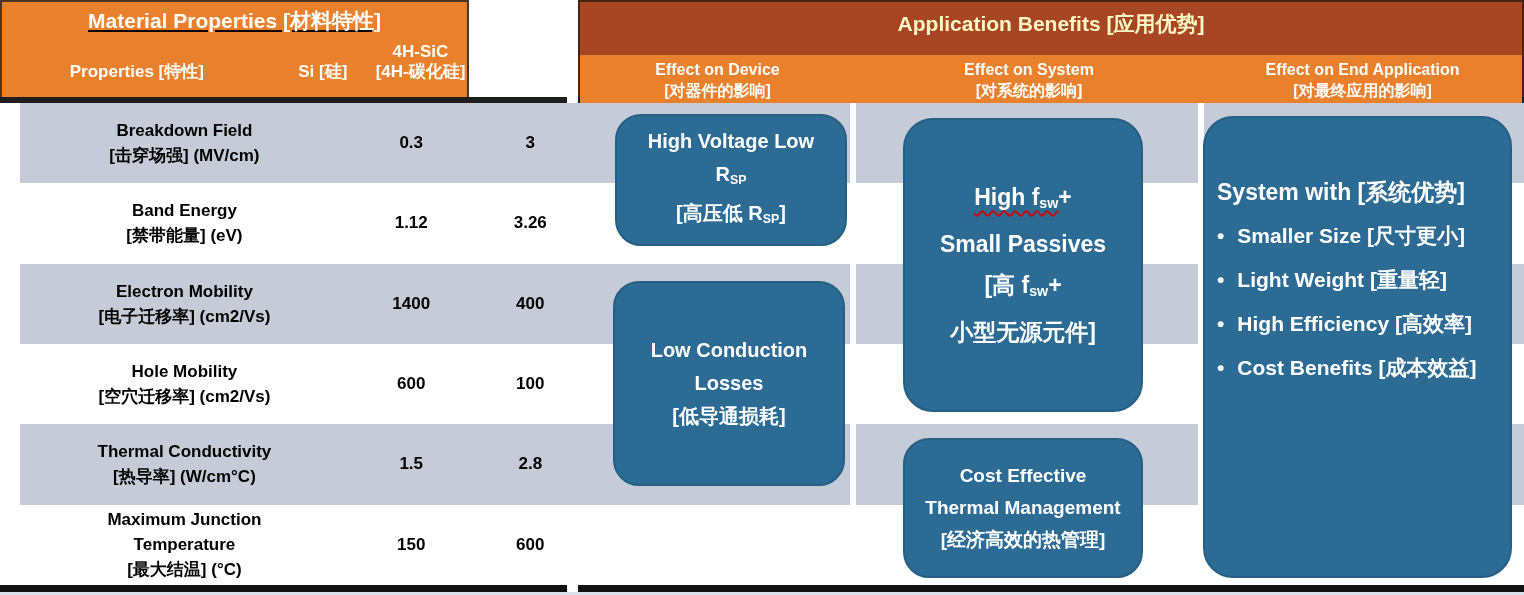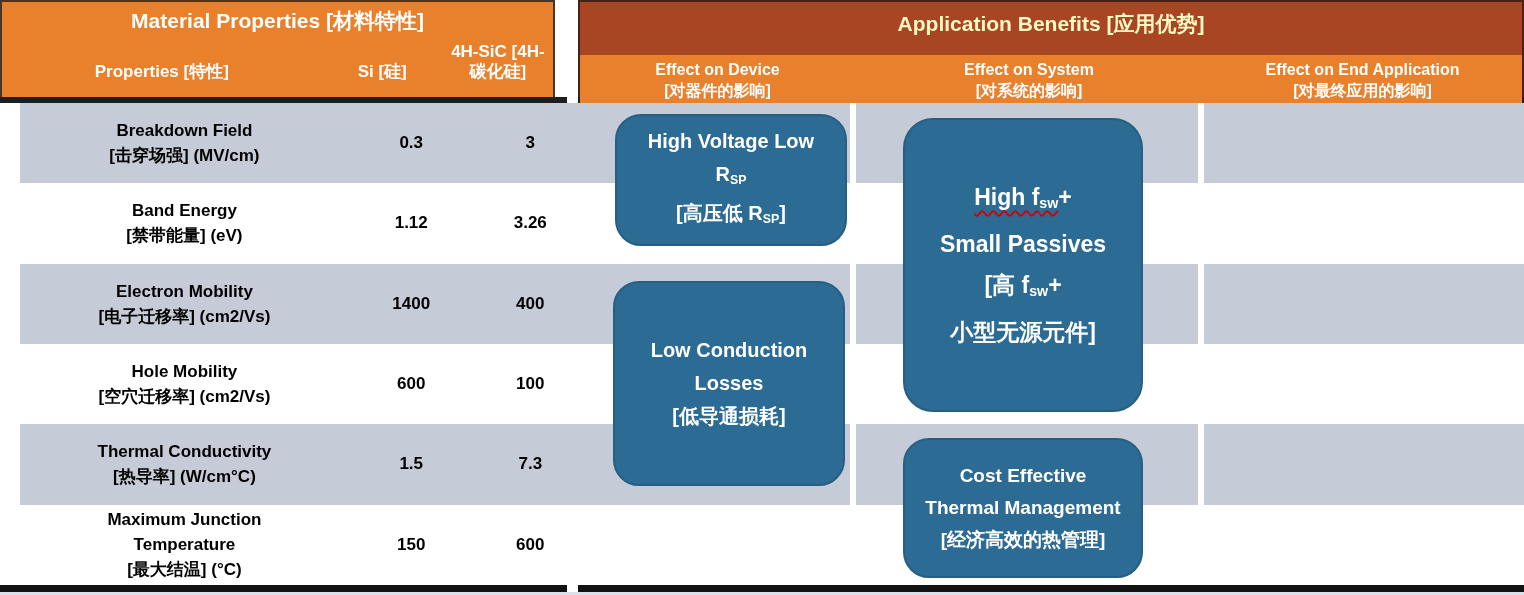--- a/index.html
+++ b/index.html
@@ -3,22 +3,22 @@
 <meta charset="utf-8">
 <style>
   html,body{margin:0;padding:0;background:#ffffff;}
   .slide{
     position:relative;width:1524px;height:595px;background:#ffffff;
     font-family:"Liberation Sans", sans-serif;font-weight:bold;overflow:hidden;
   }
   
   .left-panel{position:absolute;left:0;top:0;width:567px;height:595px;}
   .mp-header{
-    position:absolute;left:0;top:0;width:555px;height:97px;background:#E8802C;
-    border:2px solid #4a3524;border-bottom:none;box-sizing:border-box;z-index:2;
+    position:absolute;left:0;top:0;width:469px;height:97px;background:#E8802C;
+    border:2px solid #4a3524;border-bottom:none;box-sizing:border-box;z-index:2;text-decoration:underline;
   }
   .mp-title{margin-top:5px;text-align:center;color:#fff;font-size:21px;}
   .mp-cols{position:absolute;left:0;top:40px;width:100%;display:flex;align-items:flex-end;}
   .mp-cols .c-label{width:58%;text-align:center;color:#fff;font-size:17px;line-height:20px;}
   .mp-cols .c-si{width:22%;text-align:center;color:#fff;font-size:17px;line-height:20px;}
   .mp-cols .c-sic{width:20%;text-align:center;color:#fff;font-size:17px;line-height:20px;}
   .dark-rule{position:absolute;left:0;width:100%;height:6px;background:#1e1e1e;z-index:1;}
   .rule-top{top:97px;}
   .mp-body{position:absolute;left:0;top:103px;width:567px;height:482px;display:flex;flex-direction:column;padding-left:20px;}
   .mp-row{flex:1;display:flex;align-items:center;background:#ffffff;}
@@ -109,21 +109,21 @@
         <div class="cell-sic">400</div>
       </div>
       <div class="mp-row">
         <div class="cell-label"><span class="inner"><span>Hole Mobility</span><br><span>[空穴迁移率] (cm2/Vs)</span></span></div>
         <div class="cell-si">600</div>
         <div class="cell-sic">100</div>
       </div>
       <div class="mp-row">
         <div class="cell-label"><span class="inner"><span>Thermal Conductivity</span><br><span>[热导率] (W/cm°C)</span></span></div>
         <div class="cell-si">1.5</div>
-        <div class="cell-sic">7.3</div>
+        <div class="cell-sic">2.8</div>
       </div>
       <div class="mp-row">
         <div class="cell-label"><span class="inner"><span>Maximum Junction Temperature</span><br><span>[最大结温] (°C)</span></span></div>
         <div class="cell-si">150</div>
         <div class="cell-sic">600</div>
       </div>
     </div>
     <div class="black-bar left"></div>
   </section>
 
@@ -171,18 +171,25 @@
       <div><span>[高 f</span><span class="sb">sw</span><span>+</span></div>
       <div>小型无源元件]</div>
     </div>
 
     <div class="benefit-box bx-th">
       <div>Cost Effective</div>
       <div>Thermal Management</div>
       <div>[经济高效的热管理]</div>
     </div>
 
+    <div class="benefit-box bx-sys">
+      <div class="b5-title">System with [系统优势]</div>
+      <div class="b5-bullet">Smaller Size [尺寸更小]</div>
+      <div class="b5-bullet">Light Weight [重量轻]</div>
+      <div class="b5-bullet">High Efficiency [高效率]</div>
+      <div class="b5-bullet">Cost Benefits [成本效益]</div>
+    </div>
 
     <div class="black-bar right"></div>
   </section>
 
   <div class="bottom-strip"></div>
 </div>
 
 </body></html>

